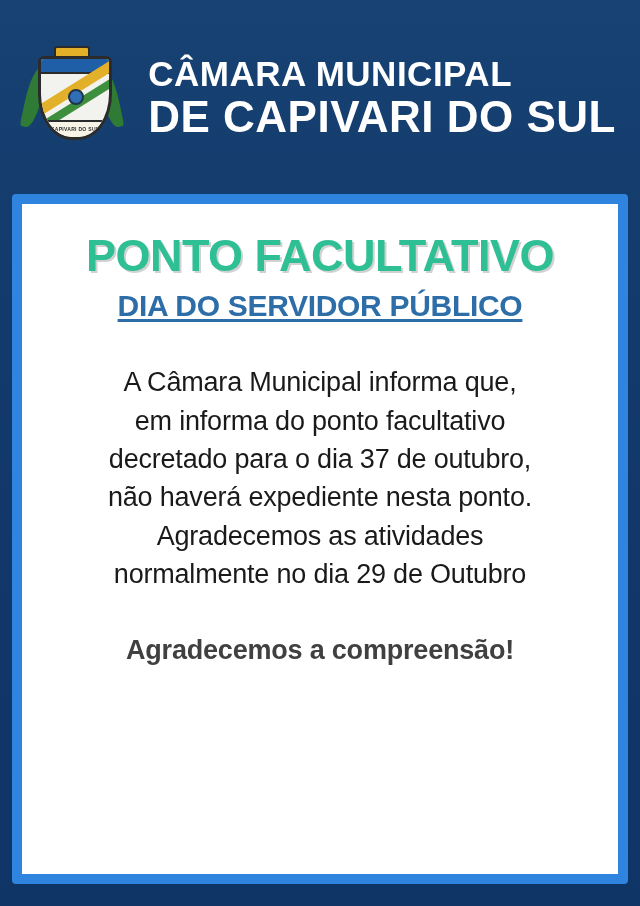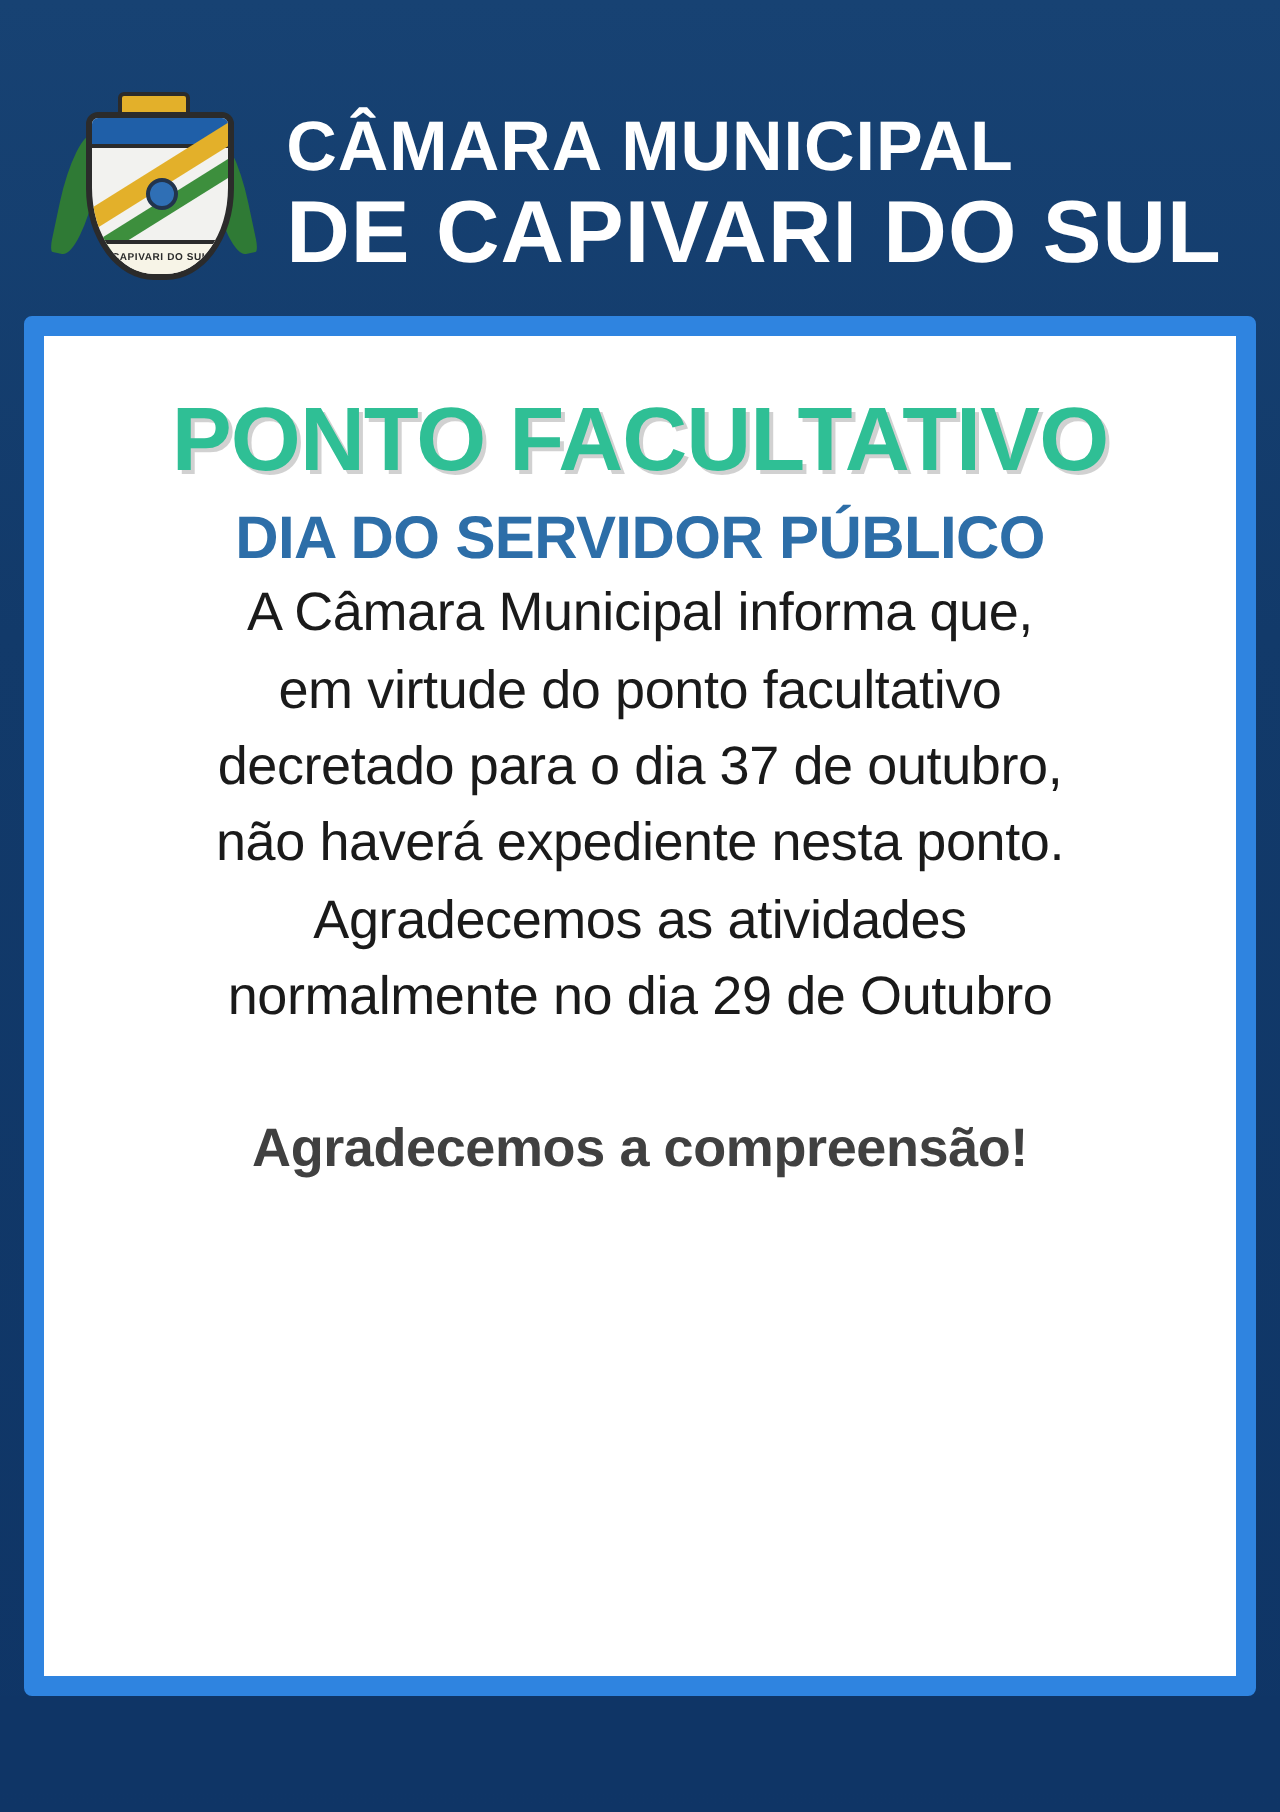--- a/index.html
+++ b/index.html
@@ -18,23 +18,23 @@
     width: 640px;
     height: 906px;
     background: linear-gradient(180deg, #174273 0%, #123a6a 35%, #0f3566 100%);
     box-sizing: border-box;
   }
 
   
   .header {
     display: flex;
     align-items: center;
-    justify-content: center;
+    justify-content: space-between;
     gap: 18px;
-    padding: 46px 24px 8px 24px;
+    padding: 46px 24px 44px 24px;
     box-sizing: border-box;
   }
   .crest {
     width: 96px;
     height: 104px;
     position: relative;
     flex: 0 0 auto;
   }
   .crest .shield {
     position: absolute;
@@ -161,26 +161,28 @@
     color: #2d6ea8;
     letter-spacing: -0.5px;
     line-height: 1.08;
     margin-top: 2px;
     text-shadow: 2px 2px 0 rgba(0,0,0,0.18);
   }
   .headline3 {
     font-size: 30px;
     font-weight: bold;
     color: #2d6ea8;
+    text-decoration: underline;
     text-underline-offset: 3px;
     margin-top: 10px;
     letter-spacing: -0.3px;
   }
 
   .body-text {
+    margin-top: 40px;
     font-size: 27px;
     color: #1a1a1a;
     line-height: 1.42;
     letter-spacing: -0.2px;
   }
   .body-text p { margin: 0; }
 
   .closing {
     margin-top: 42px;
     font-size: 27px;
@@ -219,21 +221,21 @@
   </div>
 
   <div class="card-outer">
     <div class="card">
 
       <div class="headline1">PONTO FACULTATIVO</div>
       <div class="headline3">DIA DO SERVIDOR PÚBLICO</div>
 
       <div class="body-text">
         <p>A Câmara Municipal informa que,</p>
-        <p>em virtude do ponto facultativo</p>
+        <p>em informa do ponto facultativo</p>
         <p>decretado para o dia 37 de outubro,</p>
         <p>não haverá expediente nesta ponto.</p>
         <p>Agradecemos as atividades</p>
         <p>normalmente no dia 29 de Outubro</p>
       </div>
 
       <div class="closing">Agradecemos a compreensão!</div>
 
     </div>
   </div>

